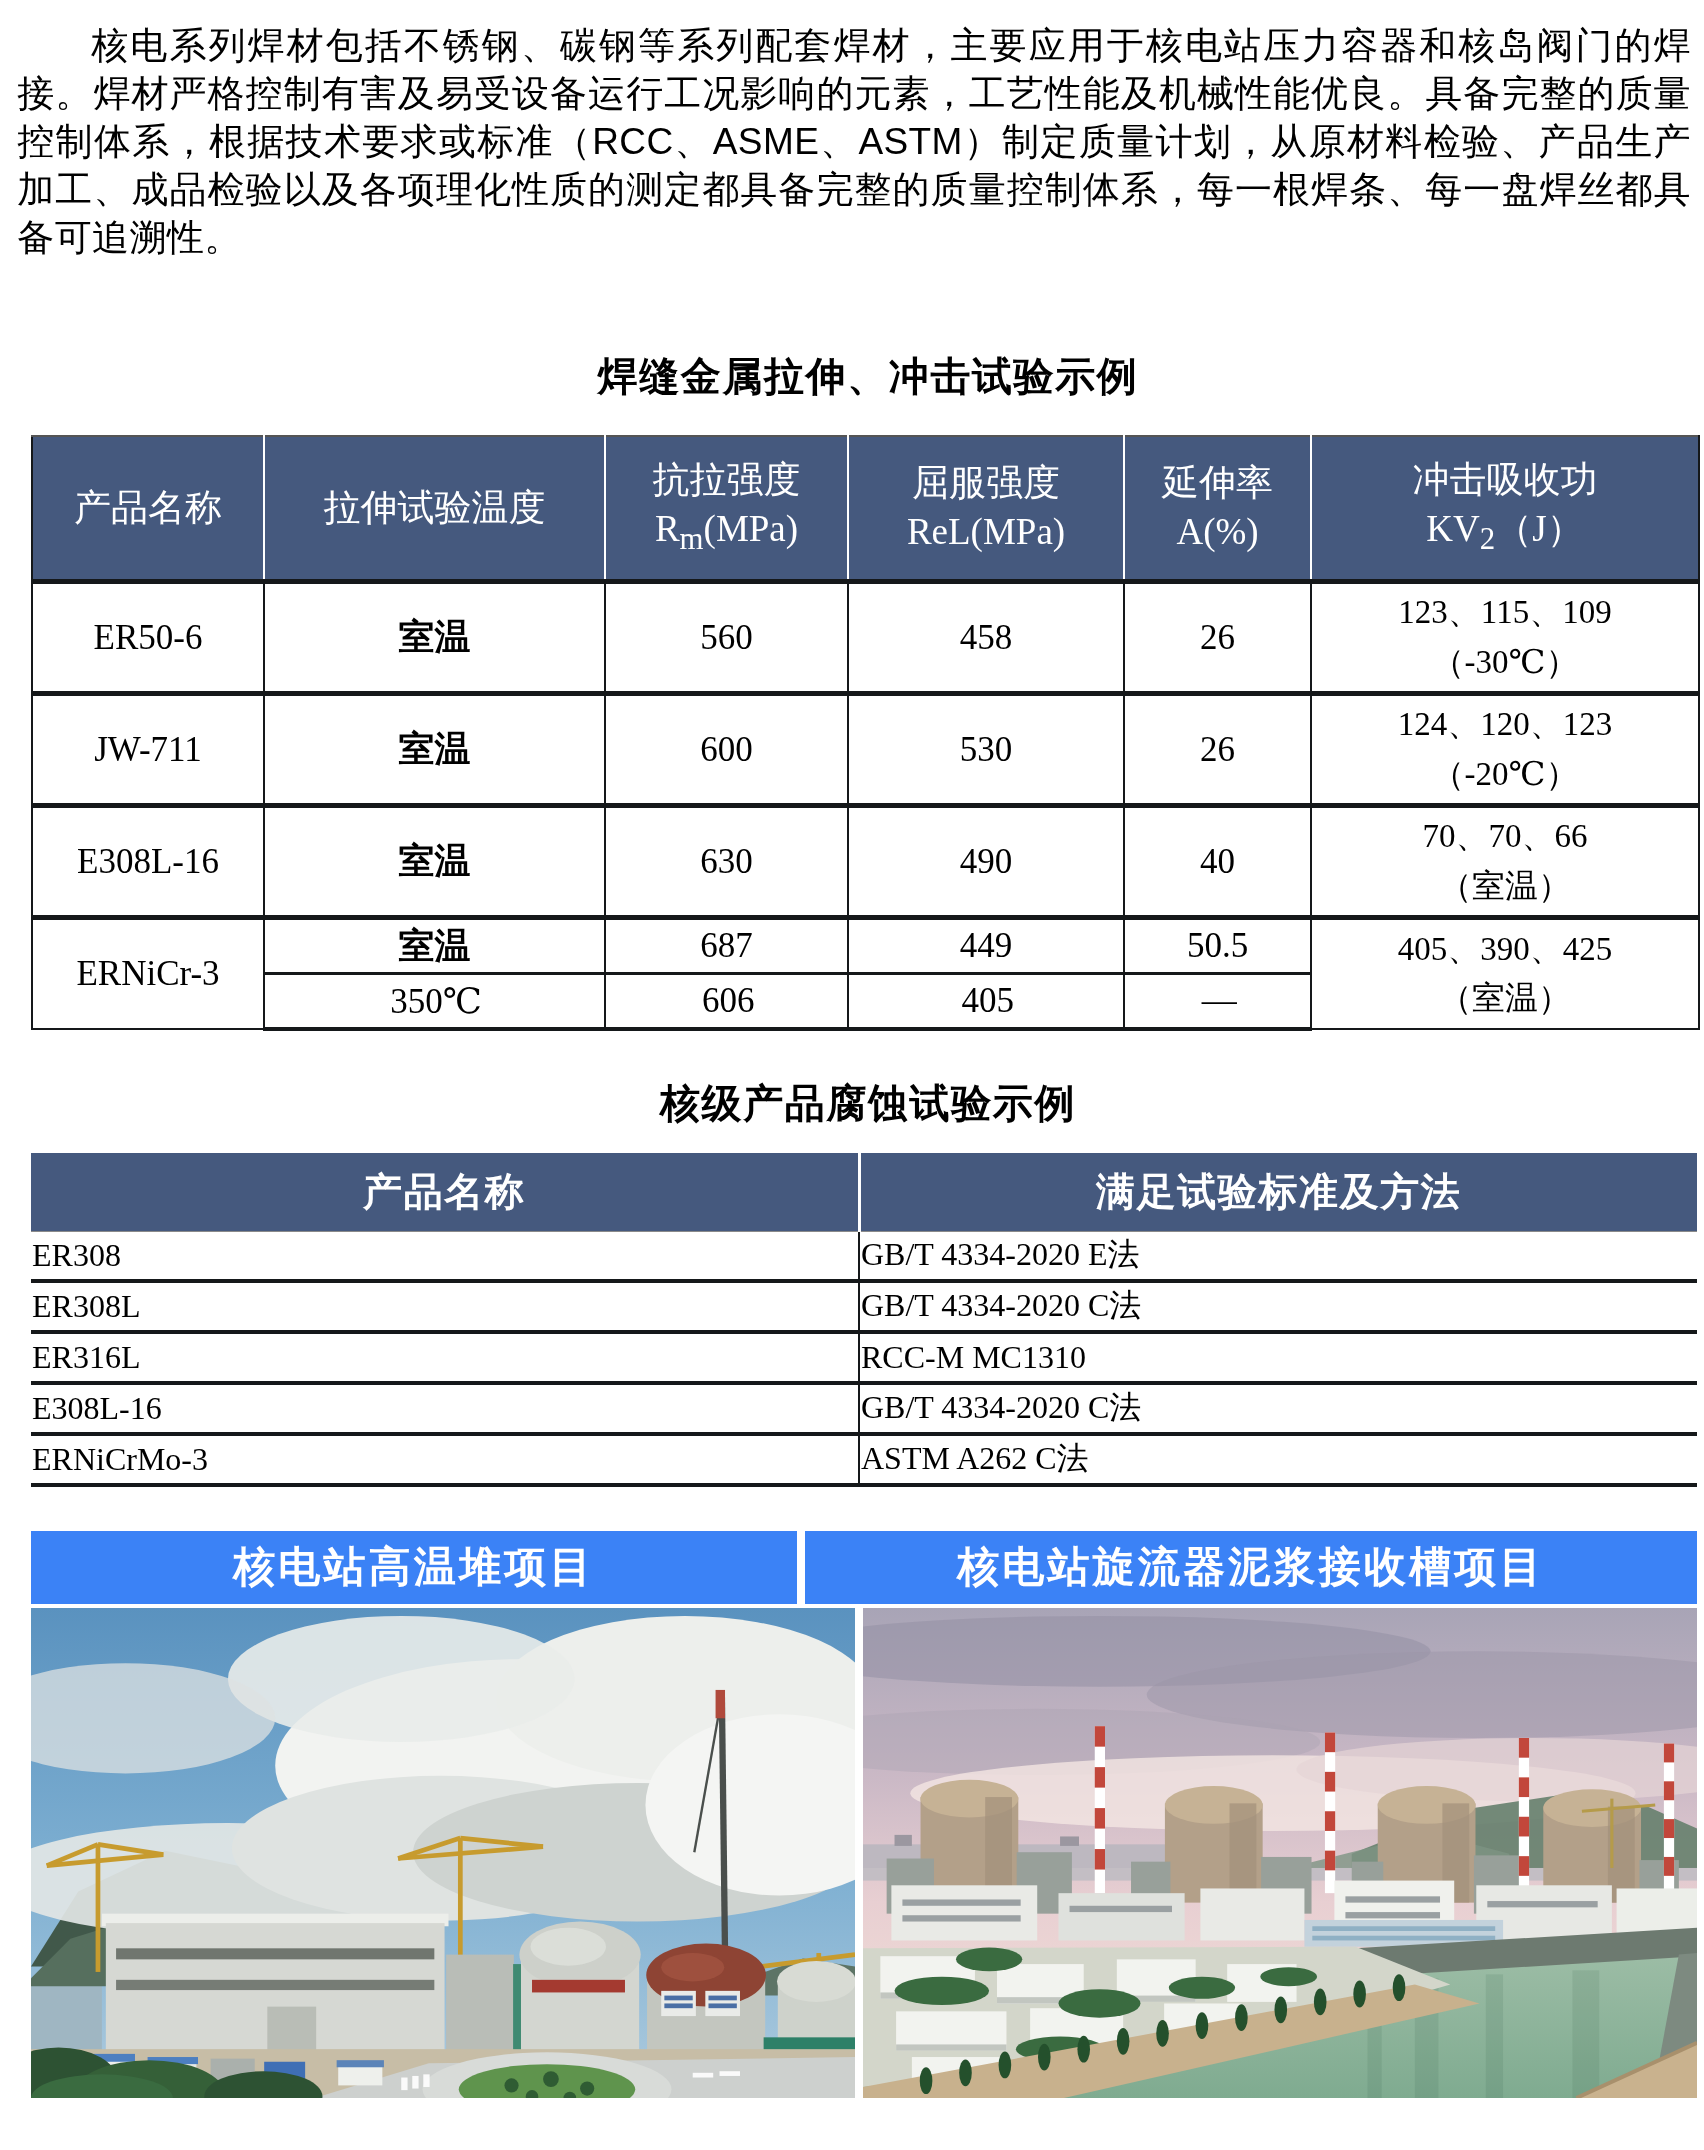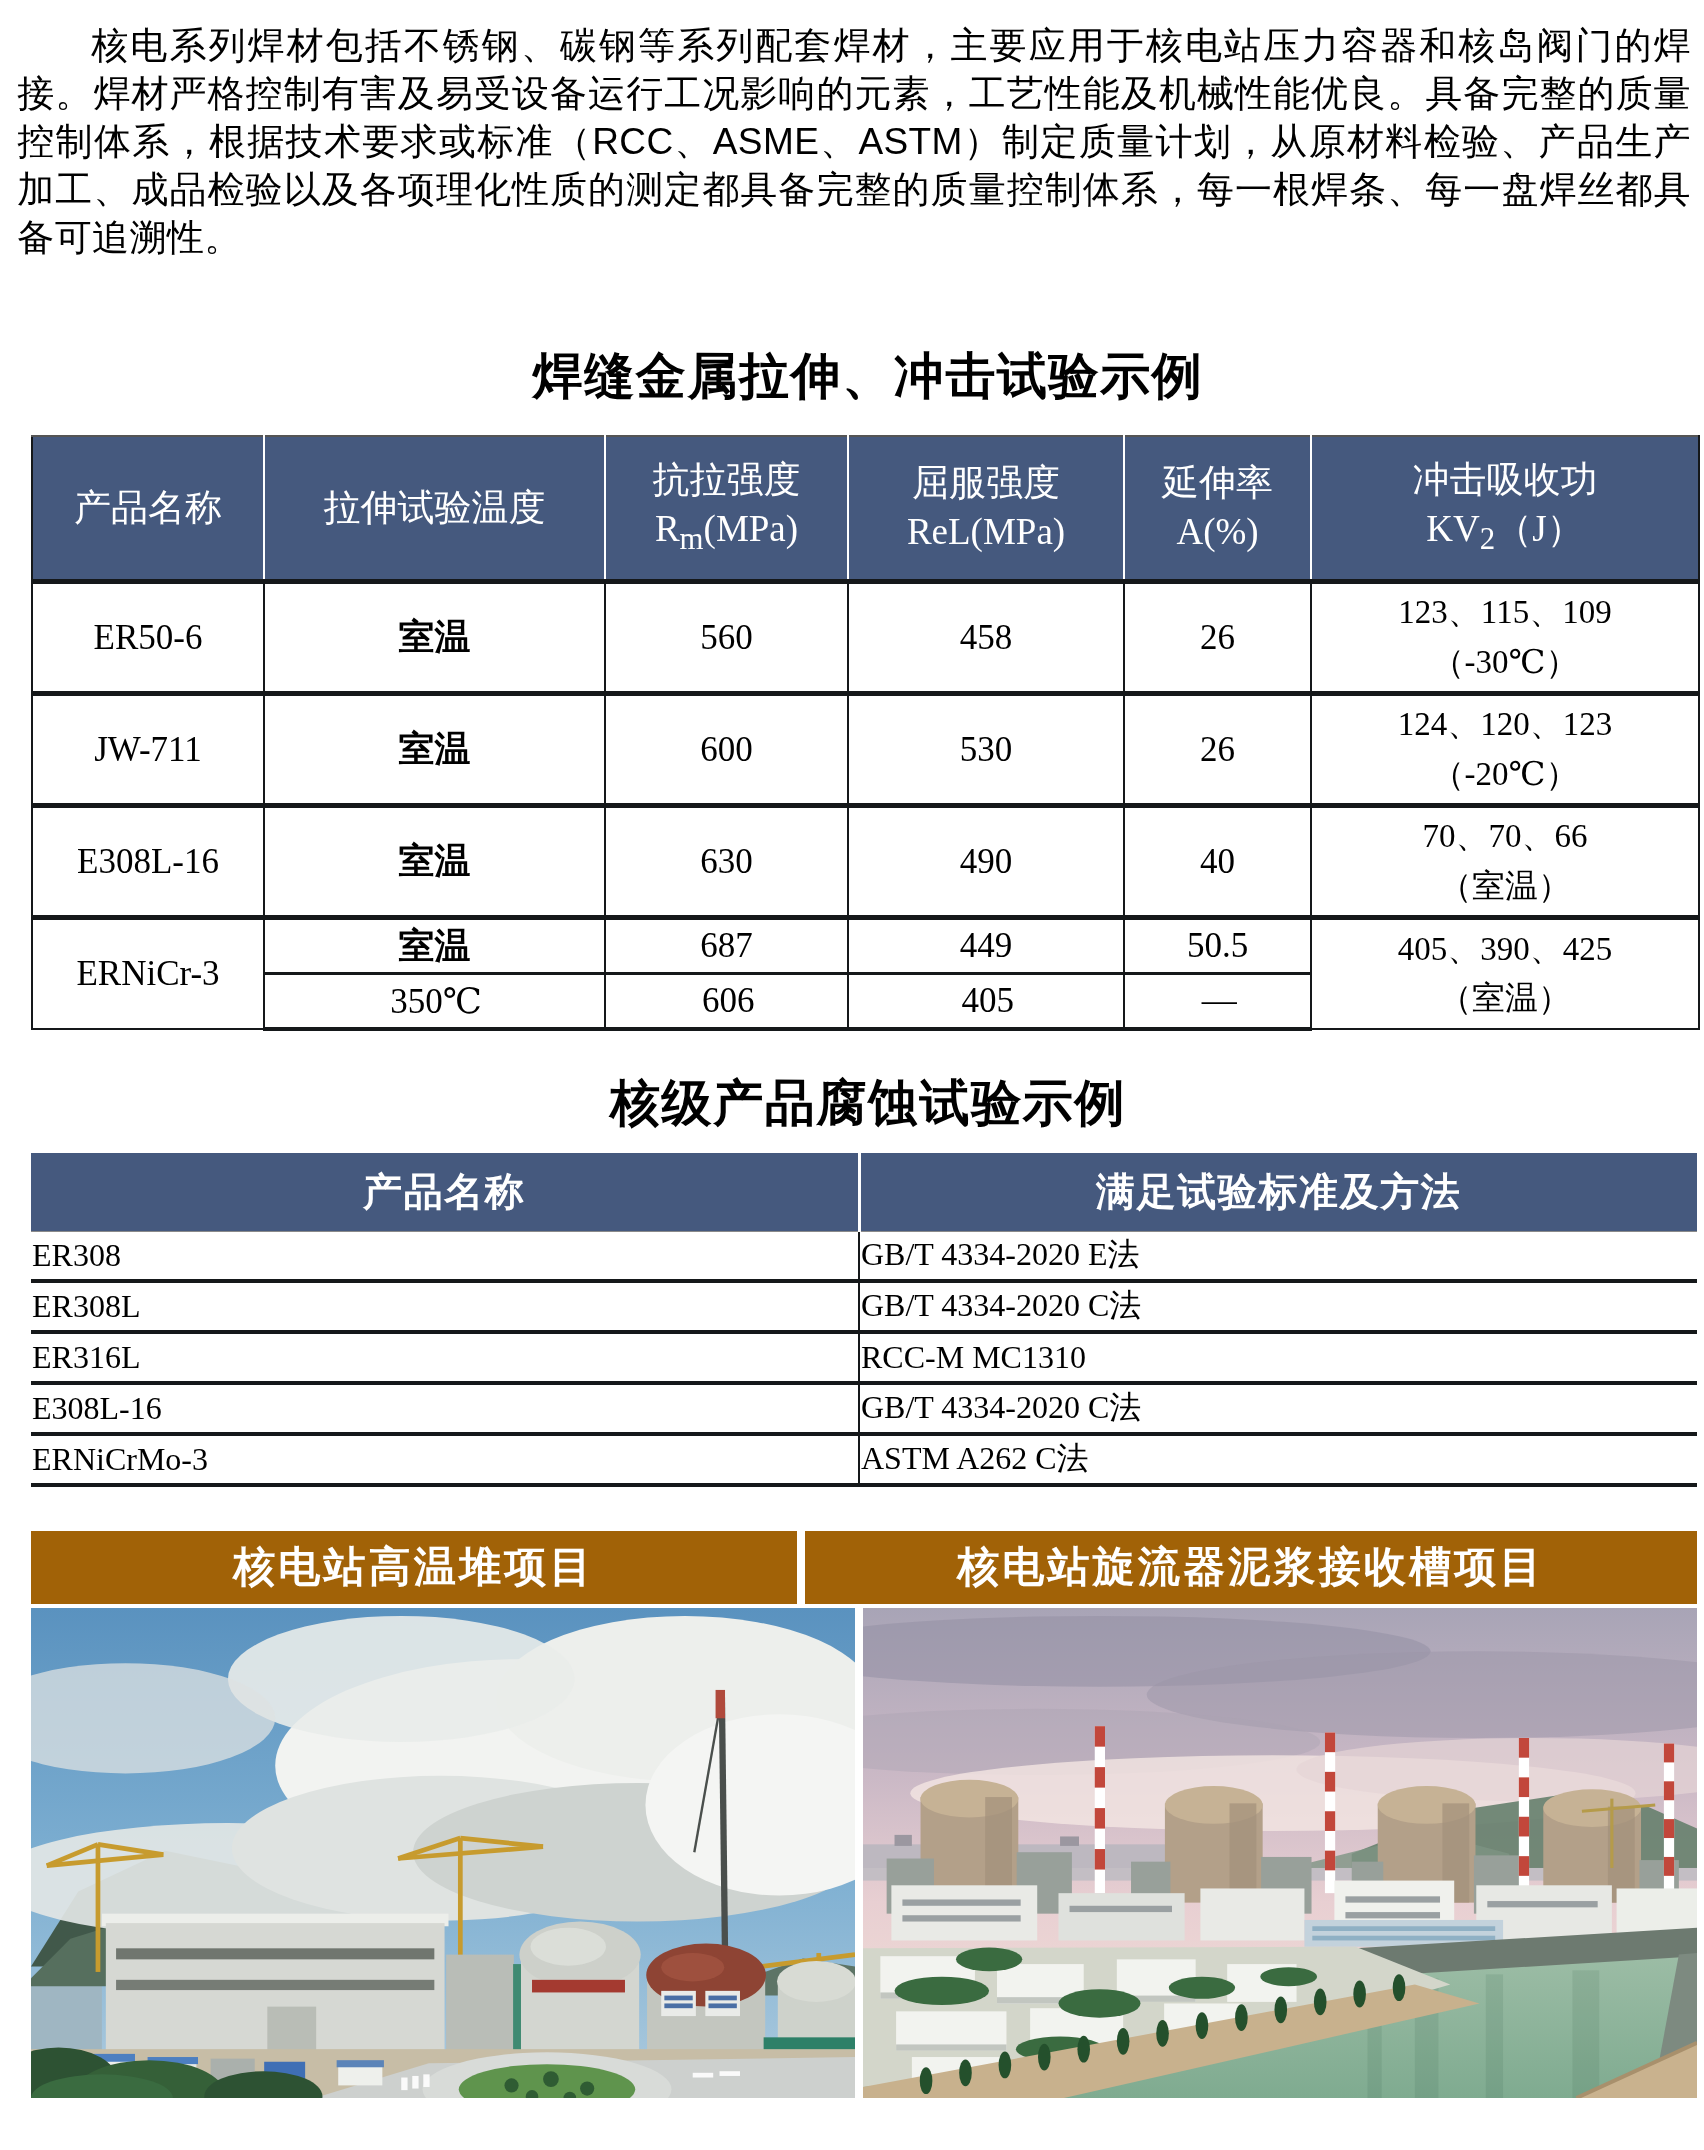--- a/index.html
+++ b/index.html
@@ -8,21 +8,21 @@
     font-family:"Liberation Sans",sans-serif;color:#000;position:relative;
   }
   
   .para{
     margin:22px 14px 0 17.3px;
     font-size:37px;line-height:48px;font-weight:400;
     text-align:justify;text-indent:74px;letter-spacing:0.4px;
   }
   
   .sec-title{
-    text-align:center;font-size:50px;line-height:52px;font-weight:800;
+    text-align:center;font-size:40px;line-height:52px;font-weight:800;
     letter-spacing:1.6px;
     padding-left:31px;
   }
   .sec-title.t1t{margin-top:88px;}
   .sec-title.t2t{margin-top:46px;}
   
   table.tbl{border-collapse:collapse;table-layout:fixed;margin-left:31px;width:1666px;}
   table.tens{margin-top:33px;border-top:2.4px solid #555;border-left:2.4px solid #15181a;border-right:2.4px solid #15181a;}
   table.tens thead th{
     background:#45597e;color:#fff;font-weight:500;
@@ -54,21 +54,21 @@
   table.corr thead th + th{border-left:3.2px solid #fff;}
   table.corr td{
     height:45px;vertical-align:middle;
     font-family:"Liberation Serif","DejaVu Serif",serif;font-size:32px;
     border-bottom:4.7px solid #15181a;
   }
   table.corr td + td{border-left:2.4px solid #15181a;}
   
   .captions{display:flex;gap:7.9px;margin:44px 7.9px 0 31px;}
   .caption{
-    height:73px;background:#a16207;color:#fff;font-weight:700;font-size:42px;
+    height:73px;background:#3b82f6;color:#fff;font-weight:700;font-size:42px;
     display:flex;align-items:center;justify-content:center;letter-spacing:3.2px;
     font-family:"Liberation Sans",sans-serif;
   }
   .caption.left{width:824px;}
   .caption.right{width:960px;}
   
   .photos{display:flex;gap:7.9px;margin:4.7px 7.9px 0 31px;}
   .photo{height:490px;overflow:hidden;background:#cdd6dd;}
   .photo.left{width:824px;}
   .photo.right{width:834px;}

